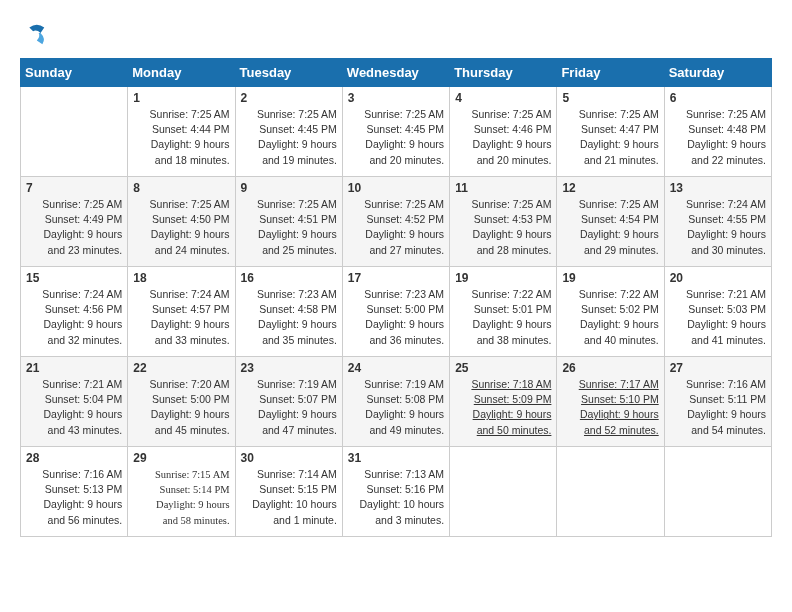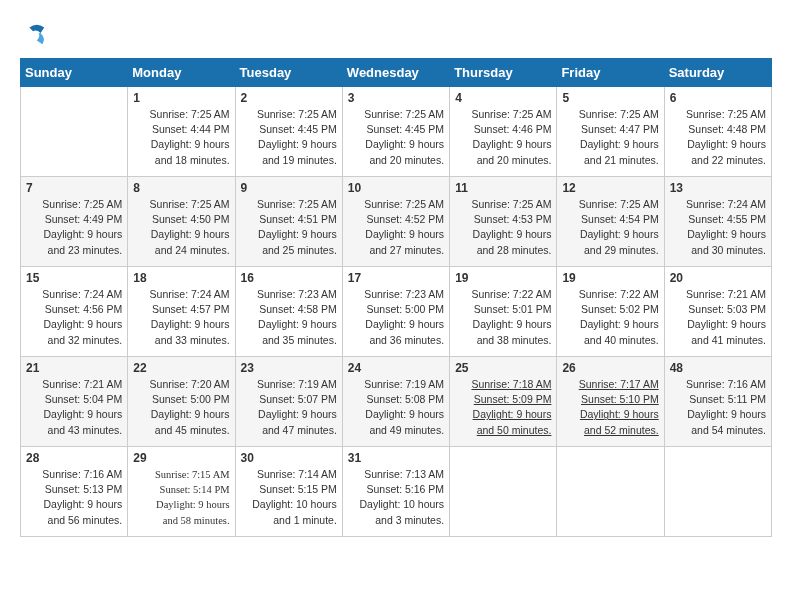--- a/index.html
+++ b/index.html
@@ -307,21 +307,21 @@
 and 50 minutes.</div>
         </td>
         <td>
           <span class="day-number">26</span>
           <div class="cell-content" style="white-space: pre-line; text-decoration: underline;">Sunrise: 7:17 AM
 Sunset: 5:10 PM
 Daylight: 9 hours
 and 52 minutes.</div>
         </td>
         <td>
-          <span class="day-number">48</span>
+          <span class="day-number">27</span>
           <div class="cell-content" style="white-space: pre-line;">Sunrise: 7:16 AM
 Sunset: 5:11 PM
 Daylight: 9 hours
 and 54 minutes.</div>
         </td>
       </tr>
       <tr>
         <td>
           <span class="day-number">28</span>
           <div class="cell-content" style="white-space: pre-line;">Sunrise: 7:16 AM

